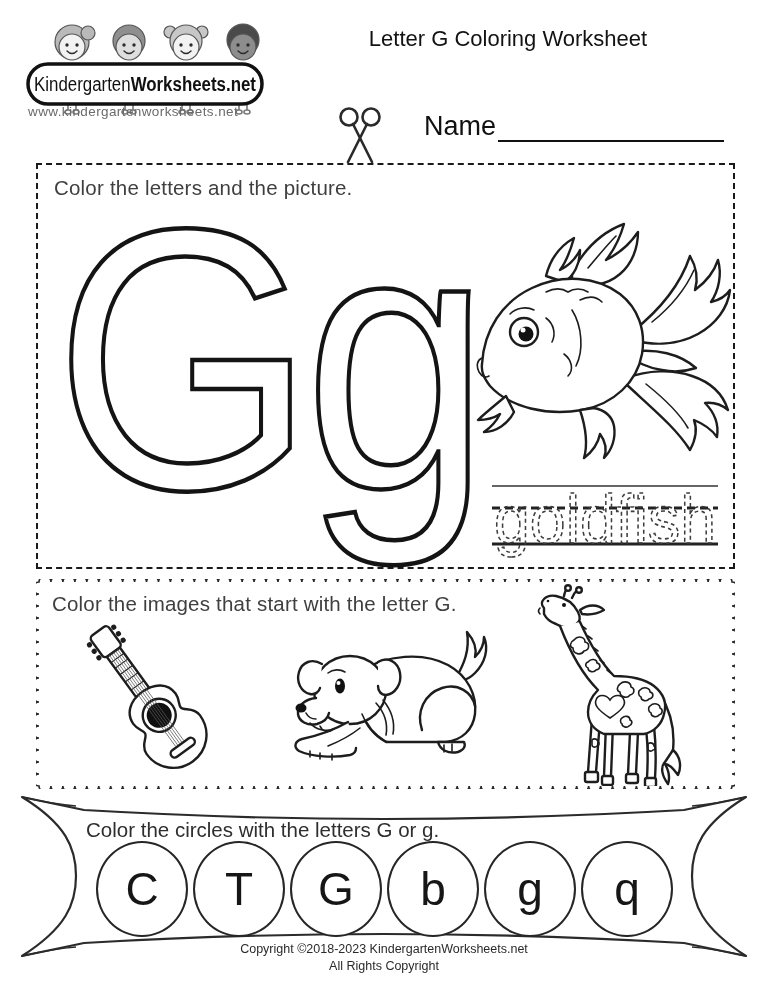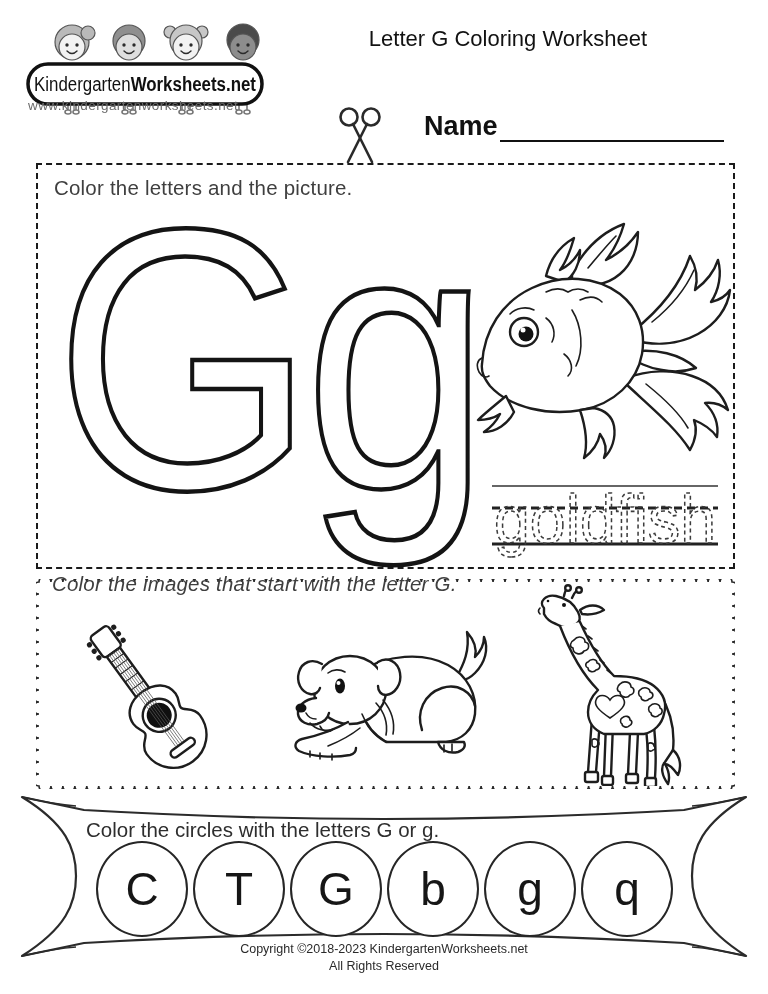--- a/index.html
+++ b/index.html
@@ -2,29 +2,29 @@
 <html><head>
 <meta charset="utf-8">
 <style>
   html,body{margin:0;padding:0;background:#fff;}
   #page{position:relative;width:768px;height:994px;background:#fff;overflow:hidden;
         font-family:"Liberation Sans","DejaVu Sans",sans-serif;color:#1a1a1a;}
   .abs{position:absolute;}
   svg{display:block;}
   .ink{stroke:#1d1d1d;fill:#fff;stroke-width:2.4;stroke-linecap:round;stroke-linejoin:round;}
   .ink-t{stroke:#1d1d1d;fill:none;stroke-width:1.6;stroke-linecap:round;}
-  #url-text{left:28px;top:98px;font-size:13.5px;color:#6b6b6b;letter-spacing:.4px;}
+  #url-text{left:28px;top:104px;font-size:13.5px;color:#6b6b6b;letter-spacing:.4px;}
   #page-title{left:272px;top:26px;width:472px;text-align:center;font-size:22px;color:#121212;}
-  #name-row{left:424px;top:110px;width:300px;display:flex;align-items:flex-end;font-size:27px;color:#111;font-weight:bold;}
+  #name-row{left:424px;top:110px;width:300px;display:flex;align-items:flex-end;font-size:27px;color:#111;}
   #name-line{flex:1;border-bottom:2.5px solid #111;height:30px;margin-left:2px;}
   #box-letters{left:36px;top:163px;width:695px;height:402px;border:2px dashed #1a1a1a;}
   #box-images{left:36px;top:579px;width:699px;height:210px;}
   .instr{font-size:20.5px;color:#3f3f3f;letter-spacing:.2px;}
   #instr1{left:54px;top:176px;}
-  #instr2{left:52px;top:572px;font-style:italic;}
+  #instr2{left:52px;top:592px;}
   #instr3{left:86px;top:818px;font-size:20.5px;color:#2e2e2e;}
   .circle{position:absolute;top:841px;width:88px;height:92px;border:2.2px solid #262626;border-radius:50%;
           display:flex;align-items:center;justify-content:center;font-size:46px;color:#161616;background:#fff;}
   #footer{left:0;top:941px;width:768px;text-align:center;font-size:12.5px;color:#2a2a2a;line-height:17px;}
 </style>
 </head>
 <body>
 
 <div id="page">
 
@@ -252,16 +252,16 @@
     </div>
   <div class="circle" style="left:484px">
       <span>g</span>
     </div>
   <div class="circle" style="left:581px">
       <span>q</span>
     </div>
 
   <div class="abs" id="footer">
     <div>Copyright ©2018-2023 KindergartenWorksheets.net</div>
-    <div>All Rights Reserved</div>
+    <div>All Rights Copyright</div>
   </div>
 
 </div>
 
 </body></html>

